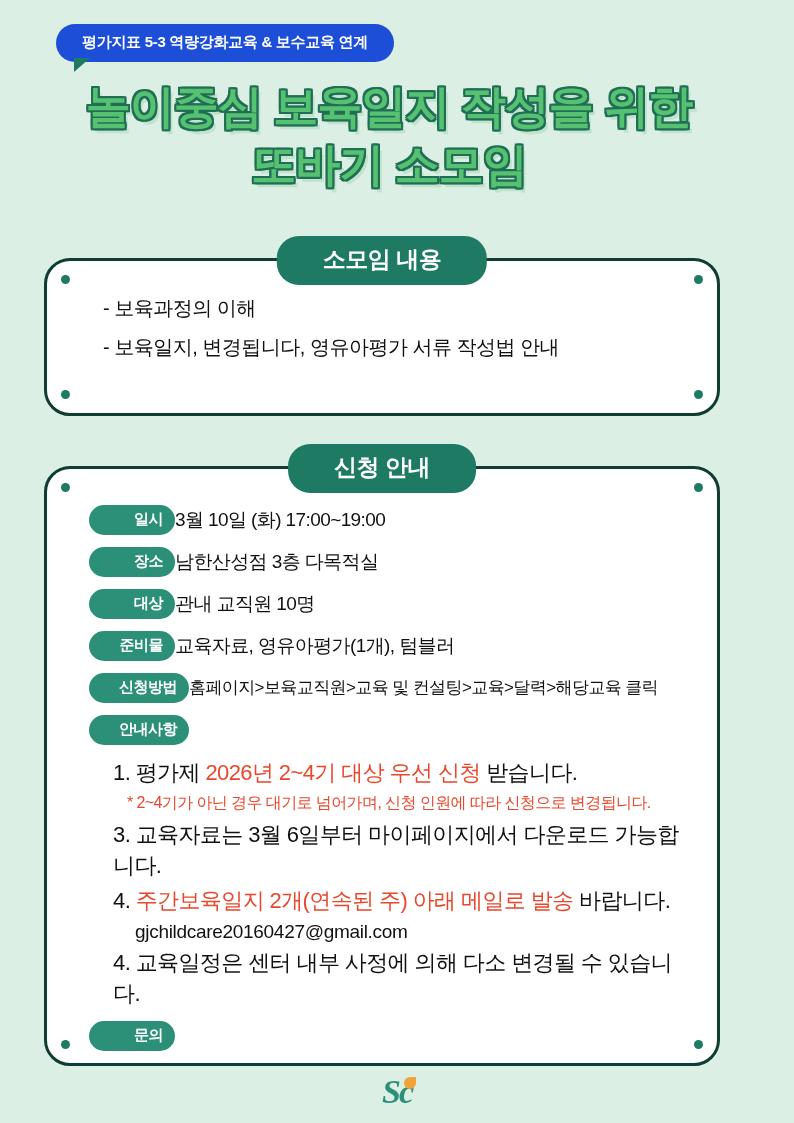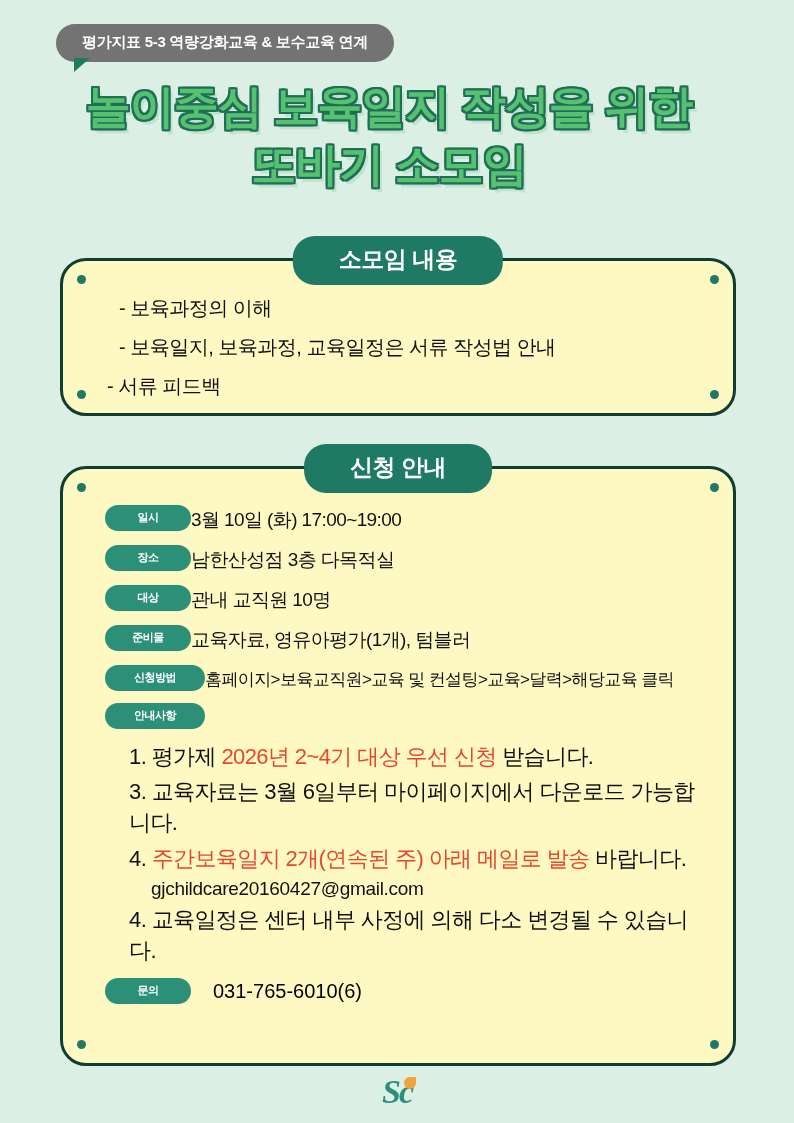--- a/index.html
+++ b/index.html
@@ -13,21 +13,21 @@
     width: 794px; height: 1123px;
     background: #dcefe4;
     overflow: hidden;
   }
 
   
   .badge-wrap { position: absolute; left: 56px; top: 24px; }
   .badge {
     position: relative;
     display: inline-block;
-    background: #737373;
+    background: #1d4ed8;
     color: #ffffff;
     font-size: 15px;
     font-weight: bold;
     letter-spacing: -0.3px;
     padding: 9px 26px 10px 26px;
     border-radius: 22px;
   }
   .badge::after {
     content: "";
     position: absolute;
@@ -67,23 +67,23 @@
       -2px 2px 0 #1f6e55, 2px 2px 0 #1f6e55,
       0px -2px 0 #1f6e55, 0px 2px 0 #1f6e55,
       -2px 0px 0 #1f6e55, 2px 0px 0 #1f6e55,
       4px 5px 0 #bfe3cc;
     line-height: 1.28;
   }
 
   
   .panel {
     position: absolute;
-    left: 60px;
+    left: 44px;
     width: 676px;
-    background: #fef9c3;
+    background: #ffffff;
     border: 3px solid #0f3d31;
     border-radius: 26px;
   }
   .panel-title {
     position: absolute;
     left: 50%;
     transform: translateX(-50%);
     top: -25px;
     background: #1f7a63;
     color: #fff;
@@ -117,24 +117,24 @@
   .content-line.indent { padding-left: 12px; }
 
   
   #panel-apply { top: 466px; height: 600px; }
   #panel-apply .body { padding: 36px 22px 0 22px; }
 
   .row { display: flex; align-items: flex-start; margin-bottom: 12px; }
   .tag {
     flex: 0 0 auto;
     min-width: 86px;
-    text-align: center;
+    text-align: right;
     background: #2c9079;
     color: #fff;
-    font-size: 11px;
+    font-size: 15px;
     font-weight: bold;
     letter-spacing: -0.5px;
     border-radius: 15px;
     padding: 5px 12px 6px 12px;
     margin-left: 20px;
   }
   .tag.wide { min-width: 100px; }
   .row .value {
     font-size: 19px;
     color: #111;
@@ -168,20 +168,21 @@
     color: #111;
     letter-spacing: -0.3px;
     padding-left: 22px;
     margin-bottom: 4px;
   }
 
   .contact-row {
     display: flex;
     align-items: center;
     margin-top: 12px;
+    gap: 8px;
   }
   .contact-row .tag { min-width: 86px; }
   .contact-row .value { font-size: 20px; padding-left: 22px; padding-top: 0; }
 
   
   .footer {
     position: absolute;
     left: 0; right: 0;
     bottom: 14px;
     display: flex;
@@ -234,22 +235,21 @@
   </div>
 
   <div class="panel" id="panel-content">
     <div class="panel-title">소모임 내용</div>
     <span class="dot tl"></span>
     <span class="dot tr"></span>
     <span class="dot bl"></span>
     <span class="dot br"></span>
     <div class="body">
       <div class="content-line indent">- 보육과정의 이해</div>
-      <div class="content-line indent">- 보육일지, 보육과정, 교육일정은 서류 작성법 안내</div>
-      <div class="content-line">- 서류 피드백</div>
+      <div class="content-line indent">- 보육일지, 변경됩니다, 영유아평가 서류 작성법 안내</div>
     </div>
   </div>
 
   <div class="panel" id="panel-apply">
     <div class="panel-title">신청 안내</div>
     <span class="dot tl"></span>
     <span class="dot tr"></span>
     <span class="dot bl"></span>
     <span class="dot br"></span>
 
@@ -284,20 +284,21 @@
         <div class="tag wide">안내사항</div>
       </div>
 
       <div class="notice-list">
 
         <div class="notice-item">
           <span>1.</span>
           <span>평가제 </span><span class="red">2026년 2~4기 대상 우선 신청</span><span> 받습니다.</span>
         </div>
 
+        <div class="notice-sub">* 2~4기가 아닌 경우 대기로 넘어가며, 신청 인원에 따라 신청으로 변경됩니다.</div>
 
 
         <div class="notice-item">
           <span>3.</span>
           <span>교육자료는 3월 6일부터 마이페이지에서 다운로드 가능합니다.</span>
         </div>
 
         <div class="notice-item">
           <span>4.</span>
           <span class="red">주간보육일지 2개(연속된 주) 아래 메일로 발송</span><span> 바랍니다.</span>
@@ -306,21 +307,20 @@
         <div class="email">gjchildcare20160427@gmail.com</div>
 
         <div class="notice-item">
           <span>4.</span>
           <span>교육일정은 센터 내부 사정에 의해 다소 변경될 수 있습니다.</span>
         </div>
       </div>
 
       <div class="contact-row">
         <div class="tag">문의</div>
-        <div class="value">031-765-6010(6)</div>
       </div>
 
     </div>
   </div>
 
   <div class="footer">
     <div class="logo-mark">
       <span>Sc</span>
       <span class="leaf"></span>
     </div>

